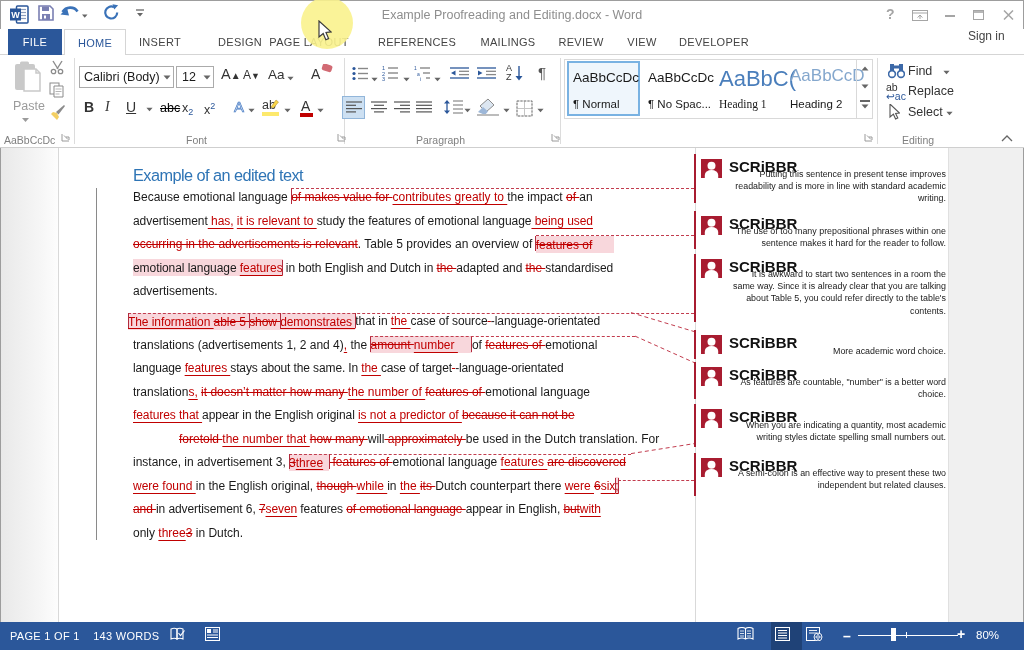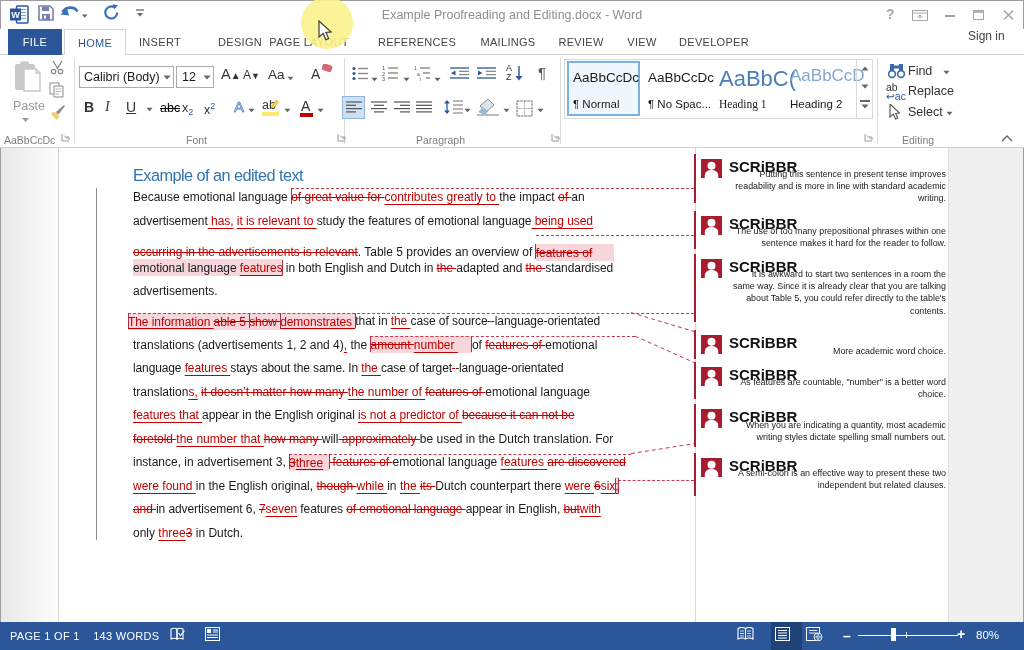--- a/index.html
+++ b/index.html
@@ -384,32 +384,32 @@
     <path d="M1 6 L6 1 L11 6" fill="none" stroke="#666" stroke-width="1.3"></path>
   </svg>
 <div id="docarea">
   <div id="leftgray"></div>
   <div id="rightgray"></div>
   <div id="panesep"></div>
 </div>
 <div class="abs" style="left:96px;top:188px;width:1px;height:352px;background:#8a8a8a"></div>
 <div class="abs" style="left:133px;top:164.5px;font-size:16.3px;letter-spacing:-0.55px;color:#2e74b5;line-height:20px;">Example of an edited text</div>
 
-<div class="tline" style="top:189px;">Because emotional language <span class="vt"></span><span class="st">of great value for </span><span class="ins">contributes greatly to </span>the impact <span class="st">of </span>an</div>
+<div class="tline" style="top:189px;">Because emotional language <span class="vt"></span><span class="st">of makes value for </span><span class="ins">contributes greatly to </span>the impact <span class="st">of </span>an</div>
 <div class="tline" style="top:212.5px;letter-spacing:-0.05px;">advertisement<span class="ins"> has,</span> <span class="ins">it is relevant to </span>study the features of emotional language<span class="ins"> being used</span></div>
-<div class="tline" style="top:236px;margin-top:8px;"><span class="st">occurring in the advertisements is relevant</span>. Table 5 provides an overview of <span class="vt"></span><span class="hl" style="padding-right:22px;"><span class="st">features of</span></span></div>
+<div class="tline" style="top:236px;"><span class="st">occurring in the advertisements is relevant</span>. Table 5 provides an overview of <span class="vt"></span><span class="hl" style="padding-right:22px;"><span class="st">features of</span></span></div>
 <div class="tline" style="top:259.5px;letter-spacing:-0.07px;"><span class="hl">emotional language <span class="ins">features</span></span><span class="vt"></span> in both English and Dutch in <span class="st">the </span>adapted and <span class="st">the </span>standardised</div>
 <div class="tline" style="top:283px;">advertisements.</div>
 
 <div class="tline" style="top:313.4px;left:128px;letter-spacing:-0.07px;"><span class="vt"></span><span class="hl"><span class="ins">The information </span><span class="st">able 5 </span></span><span class="vt"></span><span class="hl"><span class="st">show </span></span><span class="vt"></span><span class="hl"><span class="ins">demonstrates </span></span><span class="vt"></span>that in <span class="ins">the </span>case of source<span class="st">&nbsp;</span>-language-orientated</div>
 <div class="tline" style="top:336.9px;">translations (advertisements 1, 2 and 4)<span class="ins">,</span> the <span class="vt"></span><span class="hl" style="padding-right:14px;"><span class="st">amount </span><span class="ins">number </span></span><span class="vt"></span>of <span class="st">features of </span>emotional</div>
 <div class="tline" style="top:360.4px;letter-spacing:-0.12px;">language <span class="ins">features </span>stays about the same. In <span class="ins">the </span>case of target<span class="st">&nbsp;</span>-language-orientated</div>
 <div class="tline" style="top:383.9px;">translation<span class="ins">s,</span> <span class="st">it doesn’t matter how many </span><span class="ins">the number of </span><span class="st">features of </span>emotional language</div>
 <div class="tline" style="top:407.4px;letter-spacing:-0.07px;"><span class="ins">features that </span>appear in the English original <span class="ins">is not a predictor of </span><span class="st">because it can not be</span></div>
-<div class="tline" style="top:430.9px;"><span class="st">foretold </span><span class="ins">the number that </span><span class="st">how many </span>will<span class="st"> approximately </span>be used in the Dutch translation. For</div>
+<div class="tline" style="top:430.9px;margin-left:46px;"><span class="st">foretold </span><span class="ins">the number that </span><span class="st">how many </span>will<span class="st"> approximately </span>be used in the Dutch translation. For</div>
 <div class="tline" style="top:454.4px;">instance, in advertisement 3, <span class="vt"></span><span class="hl" style="padding-right:6px;"><span class="st">3</span><span class="ins">three</span></span><span class="vt"></span><span class="st"> features of </span>emotional language <span class="ins">features </span><span class="st">are discovered</span></div>
 <div class="tline" style="top:477.9px;"><span class="ins">were found </span>in the English original, <span class="st">though </span><span class="ins">while </span>in <span class="ins">the </span><span class="st">its </span>Dutch counterpart there <span class="ins">were </span><span class="st">6</span><span class="ins">six</span><span class="vt"></span><span class="hl"><span class="ins">;</span></span><span class="vt"></span></div>
 <div class="tline" style="top:501.4px;letter-spacing:-0.09px;"><span class="st">and </span>in advertisement 6, <span class="st">7</span><span class="ins">seven</span> features <span class="st">of emotional language </span>appear in English, <span class="st">but</span><span class="ins">with</span></div>
 <div class="tline" style="top:524.9px;text-align:center;">only <span class="ins">three</span><span class="st">3</span> in Dutch.</div>
 
 <div class="hdash" style="left:291px;top:188.3px;width:403px;"></div>
 <div class="hdash" style="left:536px;top:235.2px;width:158px;"></div>
 <div class="hdash" style="left:128px;top:312.6px;width:566px;"></div>
 <svg class="abs" style="left:628px;top:310px;" width="70" height="56" viewBox="0 0 70 56">
   <line x1="3" y1="2.6" x2="66" y2="21.5" stroke="#c23c4e" stroke-dasharray="4 3"></line>

